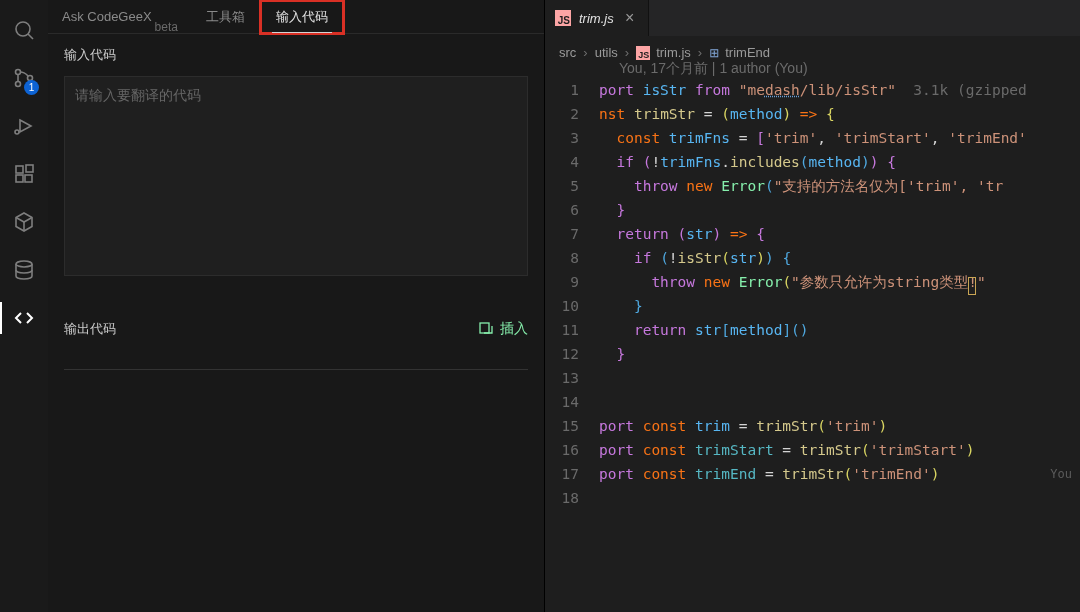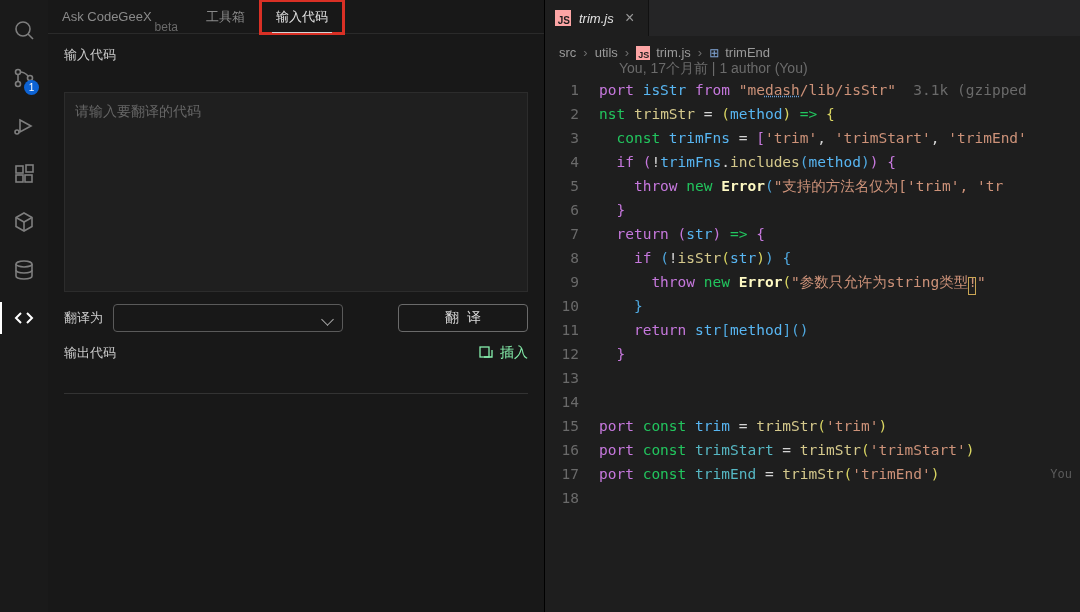--- a/index.html
+++ b/index.html
@@ -19,28 +19,28 @@
   .panel-title { height:35px; line-height:35px; padding:0 16px; font-size:11px; letter-spacing:1px; color:#bbb; }
   .tabs { display:flex; height:34px; border-bottom:1px solid #2a2a2a; }
   .tab { padding:0 14px; font-size:13px; color:#8a8a8a; display:flex; align-items:center; cursor:pointer; white-space:nowrap; position:relative; }
   .tab .beta { color:#6a6a6a; font-size:12px; margin-left:3px;margin-top:20px; }
   .tab.active { color:#e0e0e0; }
   .tab.active::after { content:""; position:absolute; left:10px; right:10px; bottom:-1px; height:1px; background:#d4d4d4; }
   .tab.highlight { border:3px solid #d93025; margin:-1px 0 0 0; height:36px; }
 
   .panel-body { flex:1; padding:12px 16px; display:flex; flex-direction:column; gap:12px; }
   .section-label { font-size:13px; color:#ccc; }
-  .code-in { width:100%; height:200px; background:#1f1f1f; border:1px solid #2c2c2c; color:#ccc; font-size:14px; padding:10px; resize:none; outline:none; font-family:inherit;margin-top:16px; }
+  .code-in { width:100%; height:200px; background:#1f1f1f; border:1px solid #2c2c2c; color:#ccc; font-size:14px; padding:10px; resize:none; outline:none; font-family:inherit; }
   .code-in::placeholder { color:#666; }
   .row-translate { display:flex; align-items:center; gap:10px; }
   .row-translate .lbl { font-size:13px; white-space:nowrap; }
   .select { flex:0 0 230px; height:28px; border:1px solid #5a5a5a; border-radius:4px; background:#181818; position:relative; cursor:pointer; }
   .select::after { content:""; position:absolute; right:10px; top:10px; width:8px; height:8px; border-left:1px solid #aaa; border-bottom:1px solid #aaa; transform:rotate(-45deg); }
   .btn { flex:0 0 130px; margin-left:auto; height:28px; border:1px solid #6a6a6a; border-radius:4px; background:#181818; color:#ddd; font-size:14px; letter-spacing:8px; text-indent:8px; display:flex; align-items:center; justify-content:center; cursor:pointer; }
-  .row-out-head { display:flex; align-items:center; justify-content:space-between; }
+  .row-out-head { display:flex; align-items:center; justify-content:space-between;margin-top:32px; }
   .insert-btn { display:flex; gap:6px; color:#86efac; font-size:14px; cursor:pointer; }
   .insert-btn svg { width:16px; height:16px; }
   .out-area { height:20px; border-bottom:1px solid #333; }
 
   
   .editor { flex:1; display:flex; flex-direction:column; background:#1e1e1e; }
   .etabs { height:36px; background:#252526; display:flex; }
   .etab { height:100%; background:#1e1e1e; display:flex; align-items:center; padding:0 10px; gap:8px; border-right:1px solid #111; }
   .etab .fname { color:#e2e2e2; font-size:13px; font-style:italic; }
   .etab .closex { color:#999; cursor:pointer; width:16px; text-align:center; }
@@ -51,21 +51,21 @@
   .breadcrumb .sym { color:#82a7d8; margin-right:4px; font-size:12px; }
   .breadcrumb .js-ico { width:14px; height:14px; font-size:9px; margin-right:4px; }
 
   .blame { padding:0 0 0 74px; font-size:14px; color:#6b6b6b; height:18px; }
   .code { font-family:Menlo,Consolas,monospace; font-size:14.5px; line-height:24px; display:flex; }
   .gutter { width:54px; text-align:right; color:#6a6a6a; padding-right:20px; user-select:none; }
   .src { flex:1; white-space:pre; color:#d4d4d4; position:relative; }
   .src .ln { height:24px; }
   .halo { position:absolute; width:8px; height:18px; border:1px solid #c9a554; top:3px; pointer-events:none; }
   .annot { position:absolute; right:8px; color:#5b5b5b; font-size:12px; }
-  .kw{color:#c678dd;} .kw2{color:#22c55e;margin-top:24px;} .fn{color:#d5c98c;} .lb{color:#58b6f2;} .str{color:#cd9279;} .op{color:#d4d4d4;} .ty{color:#56b7c3;} .cm{color:#6a6a6a;} .br1{color:#d9d562;} .br2{color:#c678dd;} .br3{color:#4fa8df;} .errfn{color:#fef9c3;font-weight:bold;}
+  .kw{color:#c678dd;} .kw2{color:#f97316;margin-top:24px;} .fn{color:#d5c98c;} .lb{color:#58b6f2;} .str{color:#cd9279;} .op{color:#d4d4d4;} .ty{color:#56b7c3;} .cm{color:#6a6a6a;} .br1{color:#d9d562;} .br2{color:#c678dd;} .br3{color:#4fa8df;} .errfn{color:#86efac;}
 </style>
 </head>
 <body>
 
 <div class="root">
 
   <div class="actbar">
     <div class="act">
         <svg viewBox="0 0 24 24" fill="none" stroke="currentColor" stroke-width="1.6">
           <circle cx="11" cy="11" r="7"></circle>
@@ -127,27 +127,20 @@
       <div class="tab">
           <span>工具箱</span>
         </div>
       <div class="tab active highlight">
           <span>输入代码</span>
         </div>
     </div>
     <div class="panel-body">
       <div class="section-label">输入代码</div>
       <textarea class="code-in" placeholder="请输入要翻译的代码" style=""></textarea>
-      <div class="row-translate">
-        <span class="lbl">翻译为</span>
-        <div class="select"></div>
-        <div class="btn">
-            <span>翻译</span>
-          </div>
-      </div>
       <div class="row-out-head">
         <span class="section-label">输出代码</span>
         <div class="insert-btn">
           <svg viewBox="0 0 16 16" fill="none" stroke="currentColor" stroke-width="1.3">
               <rect x="2" y="3" width="9" height="10"></rect>
               <path d="M14 6v7H6"></path>
             </svg>
           <span>插入</span>
         </div>
       </div>

